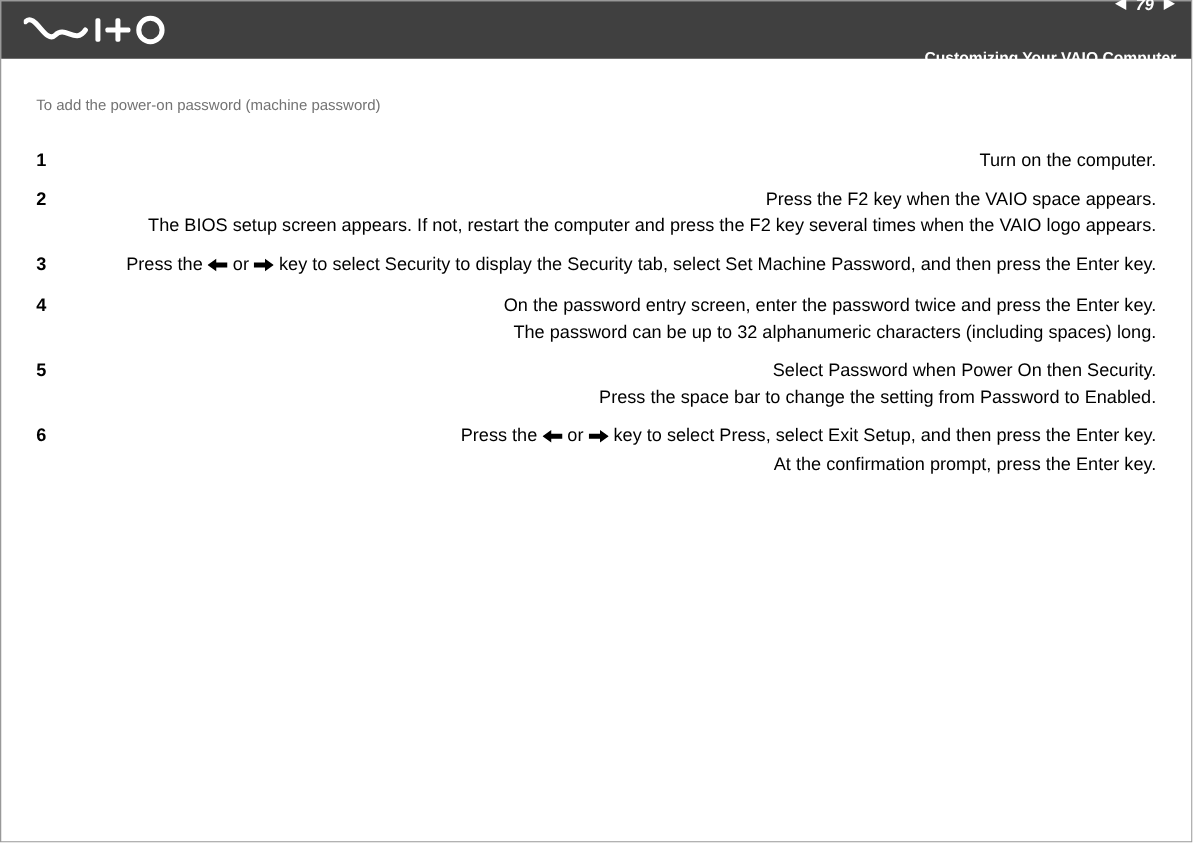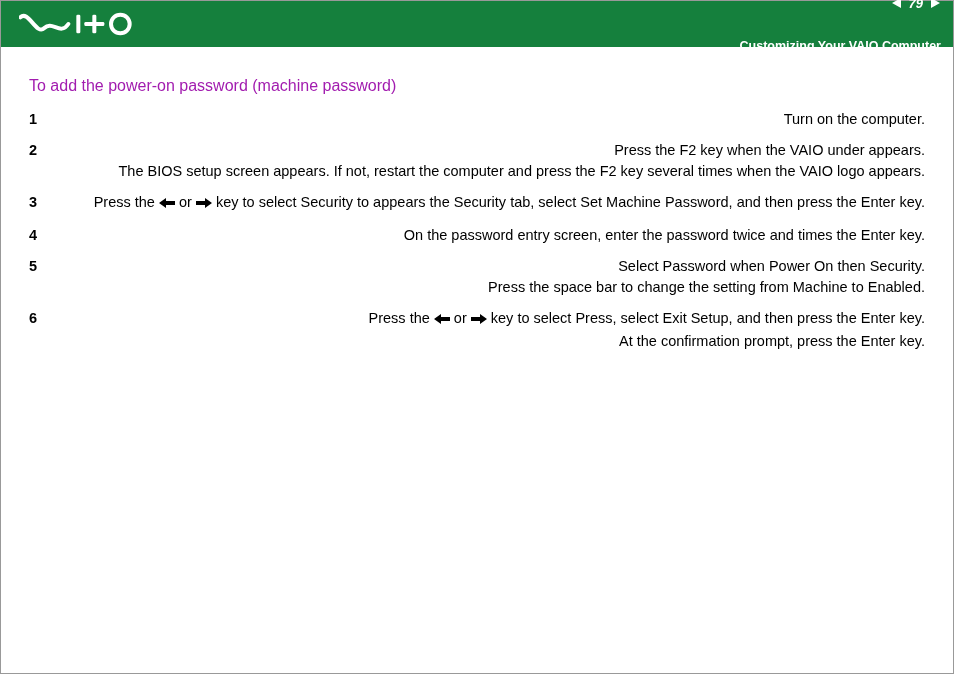--- a/index.html
+++ b/index.html
@@ -1,29 +1,29 @@
 <!DOCTYPE html>
 <html><head>
 <meta charset="utf-8">
 <style>
   * { margin: 0; padding: 0; box-sizing: border-box; }
   html, body { width: 954px; height: 674px; font-family: Arial, Helvetica, sans-serif; background: #fff; color: #000; }
   .page { width: 954px; height: 674px; border: 1px solid #999; position: relative; }
   
-  .topbar { background: #15803d; color: #fff; height: 46px; display: flex; align-items: center; justify-content: space-between; padding: 0 12px 0 18px; }
+  .topbar { background: #404040; color: #fff; height: 46px; display: flex; align-items: center; justify-content: space-between; padding: 0 12px 0 18px; }
   .logo { display: flex; align-items: center; }
   .logo svg { height: 24px; }
   .top-right { display: flex; flex-direction: column; align-items: flex-end; gap: 2px; }
   .pagenav { display: flex; align-items: center; gap: 6px; font-size: 12px; font-weight: bold; font-style: italic; }
   .pagenav .tri { display: inline-flex; align-items: center; }
   .pagenav .num { font-size: 13px; }
   .section-title { font-size: 12.5px; font-weight: bold; margin-top: 26px; }
   
   .content { padding: 30px 28px 0 28px; }
-  .heading { color: #a21caf; font-size: 16px; font-weight: 400; margin-bottom: 14px; }
+  .heading { color: #737373; font-size: 12px; font-weight: 400; margin-bottom: 28px; }
   ol.steps { list-style: none; counter-reset: step; }
   ol.steps > li { display: flex; align-items: flex-start; font-size: 14.5px; line-height: 1.45; margin-bottom: 10px; }
   ol.steps > li .num { flex: 0 0 22px; font-weight: bold; }
   ol.steps > li .body { flex: 1 1 auto; text-align: right; }
   .body b { font-weight: normal; }
   .arrow { display: inline-block; vertical-align: -2px; }
   .arrow svg { width: 16px; height: 12px; }
 </style>
 </head>
 <body>
@@ -67,48 +67,49 @@
       <li>
         <span class="num">1</span>
         <span class="body">
           <span>Turn on the computer.</span>
         </span>
       </li>
 
       <li>
         <span class="num">2</span>
         <span class="body">
-          <span>Press the </span><b>F2</b><span> key when the VAIO under appears.</span><br>
+          <span>Press the </span><b>F2</b><span> key when the VAIO space appears.</span><br>
           <span>The BIOS setup screen appears. If not, restart the computer and press the </span><b>F2</b><span> key several times when the VAIO logo appears.</span>
         </span>
       </li>
 
       <li>
         <span class="num">3</span>
         <span class="body">
           <span>Press the </span><span class="arrow"><svg viewBox="0 0 16 12">
                 <polygon points="0,6 7,1 7,4 16,4 16,8 7,8 7,11" fill="#000"></polygon>
               </svg></span><span> or </span><span class="arrow"><svg viewBox="0 0 16 12">
                 <polygon points="16,6 9,1 9,4 0,4 0,8 9,8 9,11" fill="#000"></polygon>
-              </svg></span><span> key to select </span><b>Security</b><span> to appears the </span><b>Security</b><span> tab, select </span><b>Set Machine Password</b><span>, and then press the </span><b>Enter</b><span> key.</span>
+              </svg></span><span> key to select </span><b>Security</b><span> to display the </span><b>Security</b><span> tab, select </span><b>Set Machine Password</b><span>, and then press the </span><b>Enter</b><span> key.</span>
         </span>
       </li>
 
       <li>
         <span class="num">4</span>
         <span class="body">
-          <span>On the password entry screen, enter the password twice and times the </span><b>Enter</b><span> key.</span><br>
+          <span>On the password entry screen, enter the password twice and press the </span><b>Enter</b><span> key.</span><br>
+          <span>The password can be up to 32 alphanumeric characters (including spaces) long.</span>
         </span>
       </li>
 
       <li>
         <span class="num">5</span>
         <span class="body">
           <span>Select </span><b>Password when Power On</b><span> then </span><b>Security</b><span>.</span><br>
-          <span>Press the space bar to change the setting from </span><b>Machine</b><span> to </span><b>Enabled</b><span>.</span>
+          <span>Press the space bar to change the setting from </span><b>Password</b><span> to </span><b>Enabled</b><span>.</span>
         </span>
       </li>
 
       <li>
         <span class="num">6</span>
         <span class="body">
           <span>Press the </span><span class="arrow"><svg viewBox="0 0 16 12">
                 <polygon points="0,6 7,1 7,4 16,4 16,8 7,8 7,11" fill="#000"></polygon>
               </svg></span><span> or </span><span class="arrow"><svg viewBox="0 0 16 12">
                 <polygon points="16,6 9,1 9,4 0,4 0,8 9,8 9,11" fill="#000"></polygon>

